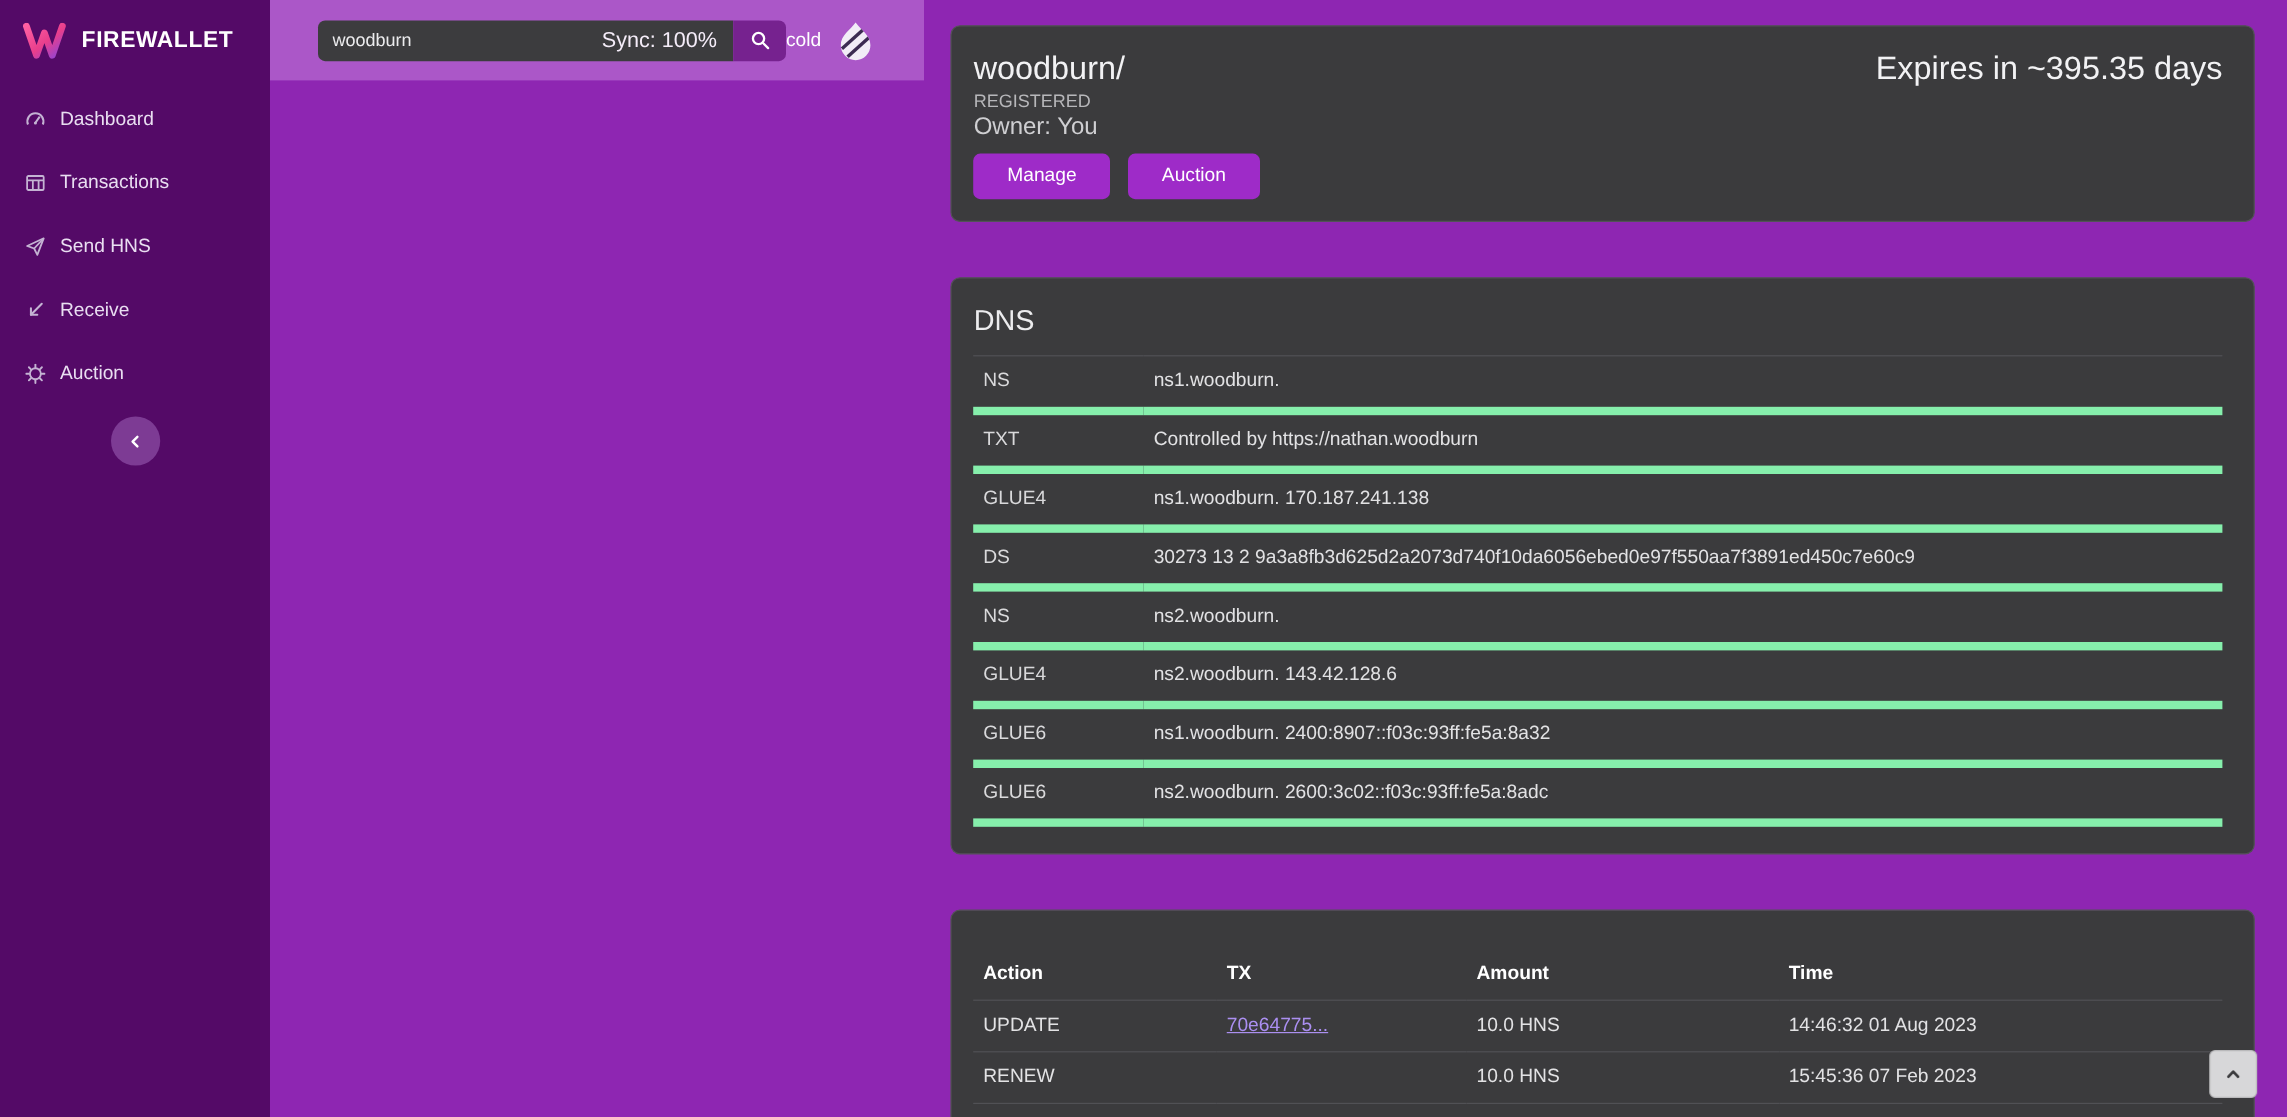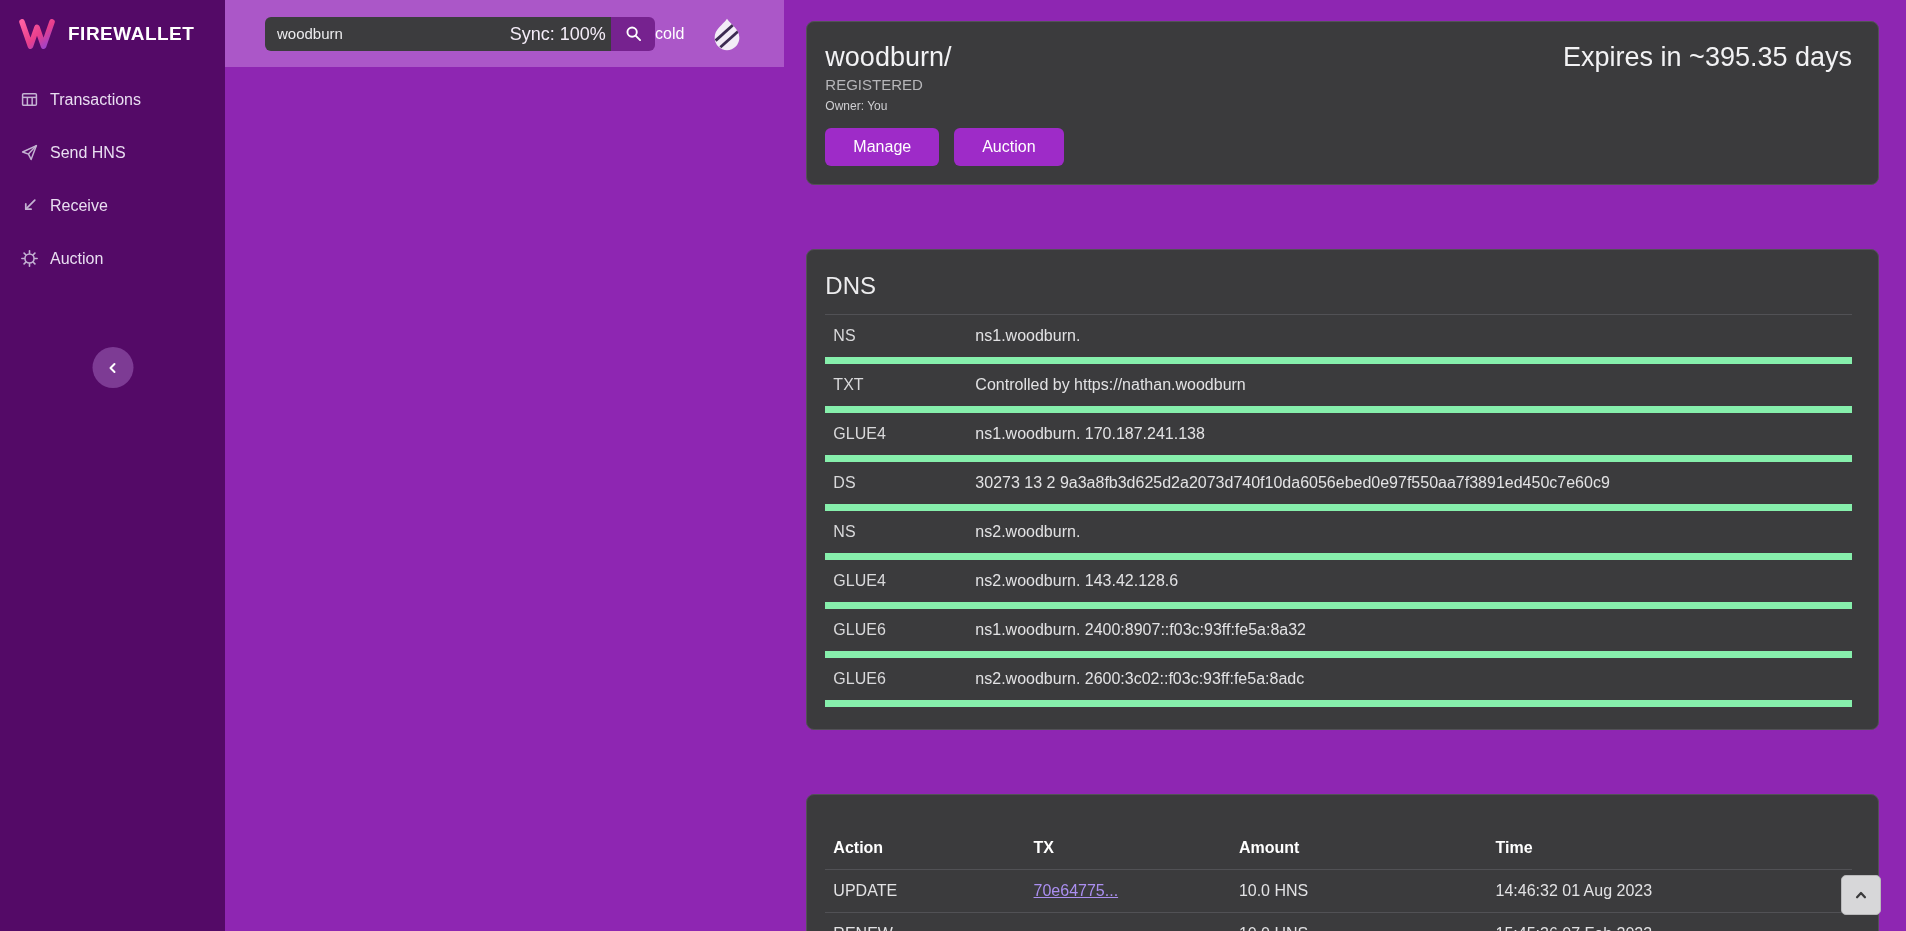--- a/index.html
+++ b/index.html
@@ -20,30 +20,30 @@
 
   
   .main{flex:1;display:flex;flex-direction:row;overflow:hidden;position:relative}
   .topbar{height:67px;background:#ab57c8;display:flex;align-items:center;padding:0 38px 0 40px;position:relative;flex-shrink:0}
   .search-group{display:flex}
   .search-input{width:346px;height:34px;background:#3c3c3e;border:none;border-radius:6px 0 0 6px;color:#ececee;
     padding:0 12px;font-size:15px;font-family:inherit;outline:none}
   .search-btn{width:44px;height:34px;background:#76228f;border:none;border-radius:0 6px 6px 0;
     display:flex;align-items:center;justify-content:center;cursor:pointer}
   .sync{position:absolute;left:59.5%;top:50%;transform:translate(-50%,-50%);font-size:18px;color:#f4ecf8}
-  .wallet-group{margin-left:auto;display:flex;align-items:center;gap:24px;cursor:pointer}
+  .wallet-group{margin-left:auto;display:flex;align-items:center;gap:10px;cursor:pointer}
   .wallet-name{font-size:16px;color:#fff}
 
   
   .content{flex:1;overflow:hidden;padding:21px 27px 0 22px}
-  .card{background:#3b3b3d;border:1px solid #525256;border-radius:8px;padding:22px 26px 22px 18px;margin-bottom:64px}
+  .card{background:#3b3b3d;border:1px solid #525256;border-radius:8px;padding:22px 26px 22px 18px;margin-bottom:46px}
   .domain-card{display:flex;justify-content:space-between;align-items:flex-start;padding-top:20px;padding-bottom:18px}
   .domain-title{font-size:27px;font-weight:500;color:#f2f2f4;line-height:30px}
   .domain-status{font-size:15px;color:#b7b7ba;margin-top:4px;line-height:18px}
-  .domain-owner{font-size:12px;color:#cfcfd2;margin-top:3px;line-height:19px}
+  .domain-owner{font-size:20px;color:#cfcfd2;margin-top:3px;line-height:19px}
   .btn-row{display:flex;gap:15px;margin-top:12px}
   .btn{background:#9e2bc8;color:#fff;border:none;border-radius:6px;padding:9px 28px;font-size:16px;font-family:inherit;cursor:pointer;line-height:20px}
   .expires{font-size:27px;color:#f2f2f4;line-height:30px}
 
   .card-title{font-size:24px;font-weight:500;color:#ececee;line-height:28px}
   table{width:100%;border-collapse:collapse;font-size:16px}
   .dns-table{margin-top:14px}
   .dns-table td{padding:12px 8px;border-bottom:7px solid #86efac;white-space:nowrap;color:#e2e2e4;line-height:18px}
   .dns-table tr:first-child td{border-top:1px solid #515155}
   .dns-table td.rec-type{width:142px;color:#d9d9db}
@@ -78,20 +78,30 @@
           </defs>
           <path d="M4 3 L13 29 L20 9 L27 29 L36 3" fill="none" stroke="url(#wg)" stroke-width="6" stroke-linejoin="round" stroke-linecap="round"></path>
         </svg>
       </span>
       <span class="brand-title">FIREWALLET</span>
     </div>
 
     <nav class="nav">
       <div class="nav-item">
         <span class="icon">
+          <svg width="17" height="17" viewBox="0 0 16 16" stroke="#c4b3d3" fill="none" stroke-width="1.6">
+            <path d="M2.2 12 a6.3 6.3 0 1 1 11.6 0"></path>
+              <line x1="8" y1="10.6" x2="11.4" y2="5.8"></line>
+              <circle cx="8" cy="10.8" r="1.2" fill="#c4b3d3" stroke="none"></circle>
+          </svg>
+        </span>
+        <span>Dashboard</span>
+      </div>
+      <div class="nav-item">
+        <span class="icon">
           <svg width="17" height="17" viewBox="0 0 16 16" stroke="#c4b3d3" fill="none" stroke-width="1.4">
             <rect x="1.5" y="2.5" width="13" height="11" rx="1"></rect>
               <line x1="1.5" y1="6" x2="14.5" y2="6"></line>
               <line x1="6" y1="6" x2="6" y2="13.5"></line>
               <line x1="10.5" y1="6" x2="10.5" y2="13.5"></line>
           </svg>
         </span>
         <span>Transactions</span>
       </div>
       <div class="nav-item">

